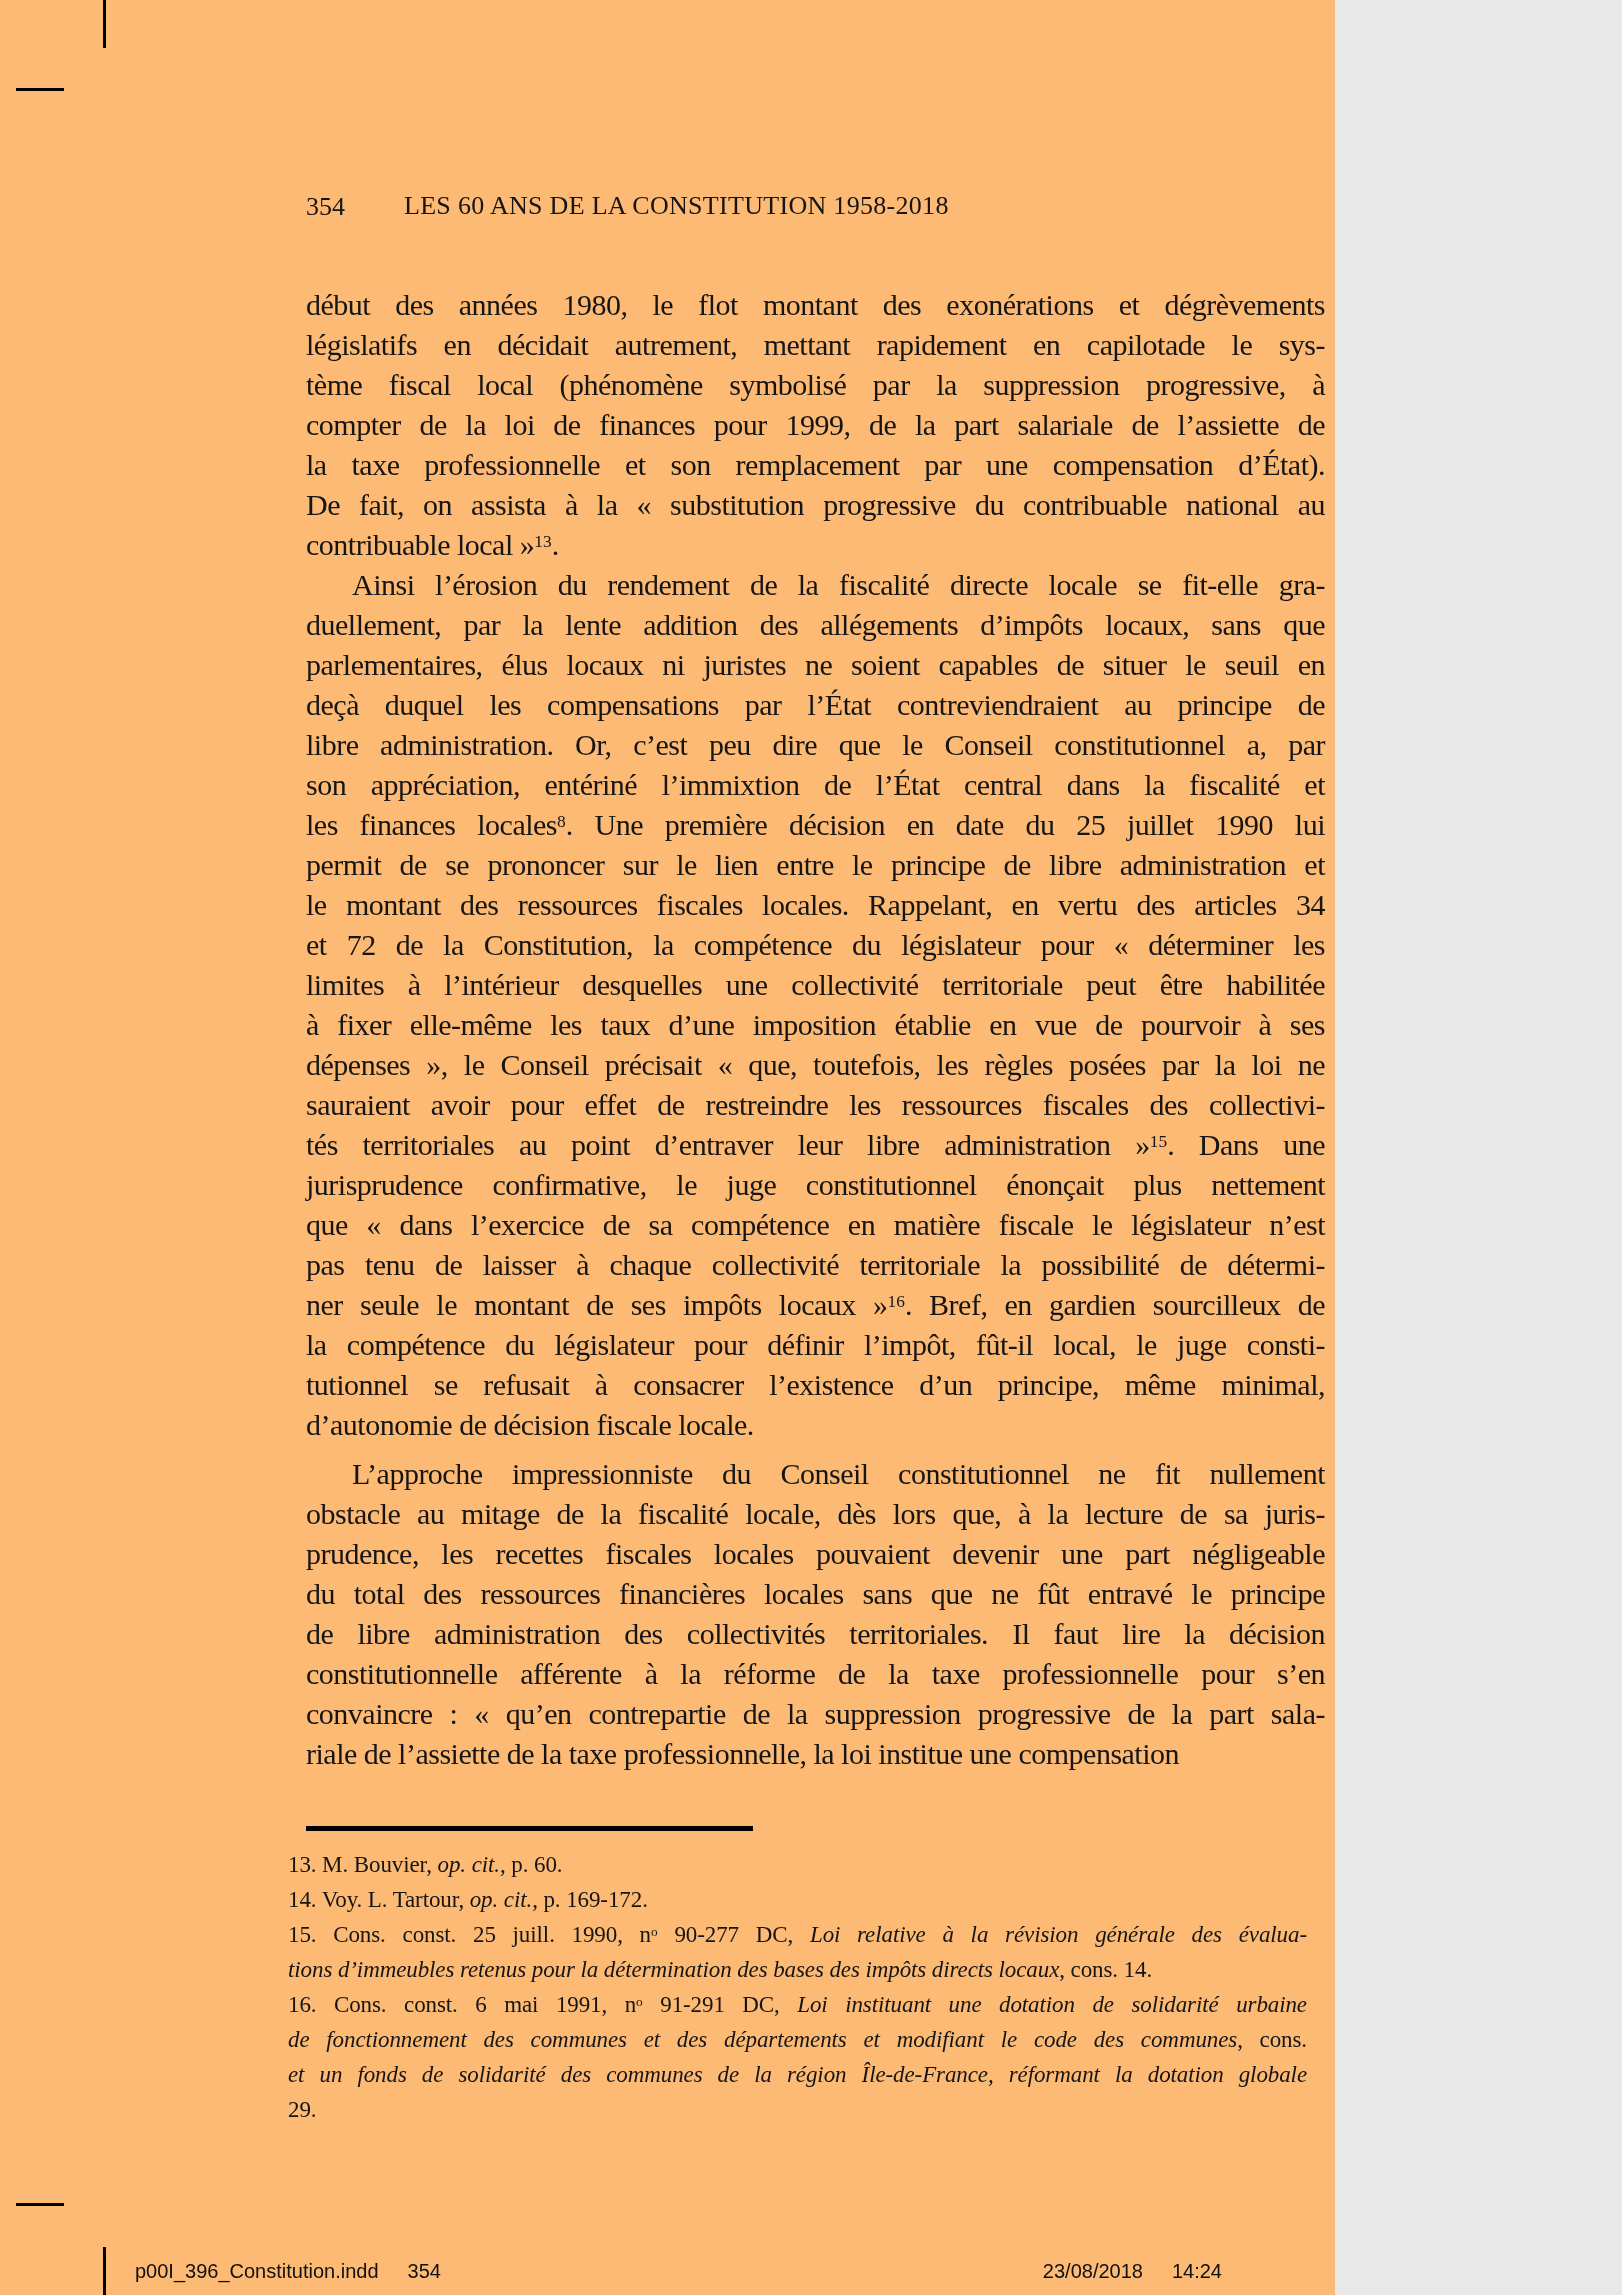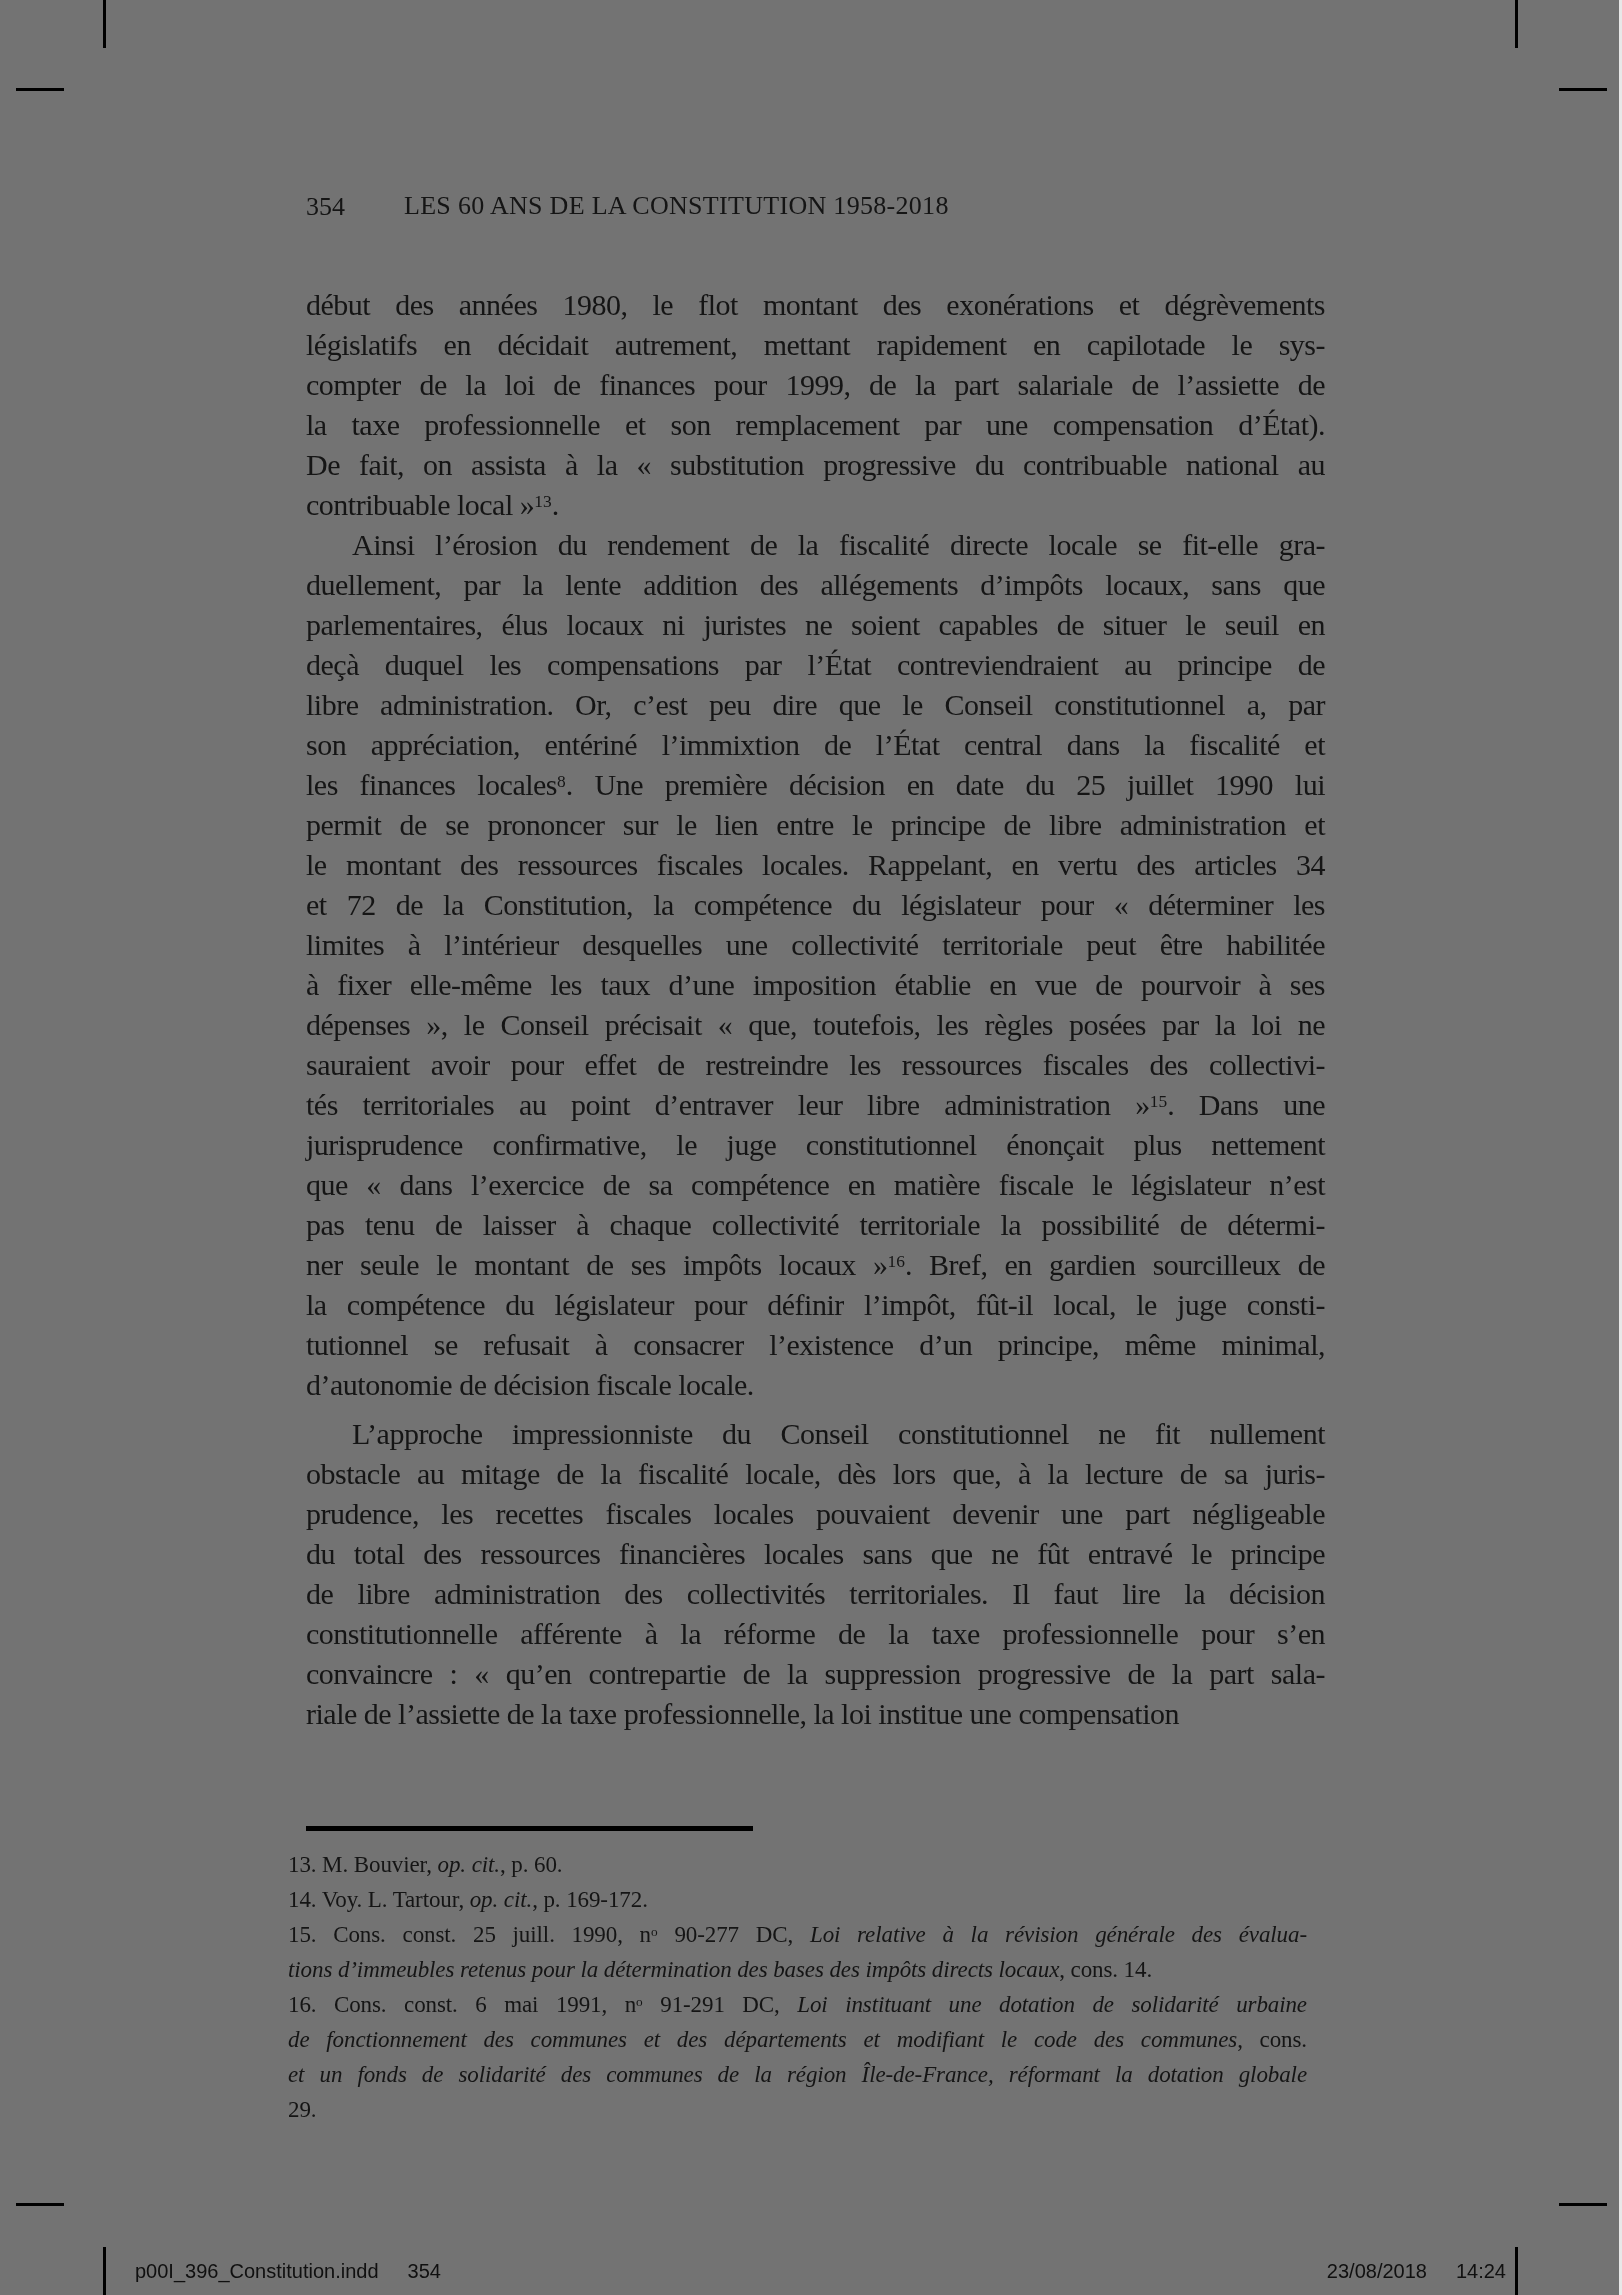--- a/index.html
+++ b/index.html
@@ -1,19 +1,19 @@
 <!DOCTYPE html>
 <html style="font-size:10.5px"><head>
 <meta charset="utf-8">
 <style>
   html,body{margin:0;padding:0;background:#e8e8e8;}
   .page{
     position:relative;
-    width:1619px;height:2295px;
-    background:#737373;
+    width:1335px;height:2295px;
+    background:#fdba74;
     color:#151515;
     font-family:"Liberation Serif", serif;
     overflow:hidden;
   }
   .mark{position:absolute;background:#000;}
   
   .header{position:absolute;left:306px;top:191px;width:1019px;height:34px;font-size:26px;}
   .folio{position:absolute;left:0;top:1.3px;}
   .rtitle{display:block;padding-left:98px;letter-spacing:0.3px;box-sizing:border-box;}
   
@@ -49,20 +49,21 @@
 
   <div class="header">
     <span class="folio">354</span>
     <span class="rtitle">LES 60 ANS DE LA CONSTITUTION 1958-2018</span>
   </div>
 
   <div class="bodytext" id="bodytext">
       <div>
         <div class="line">début des années 1980, le flot montant des exonérations et dégrèvements</div>
         <div class="line">législatifs en décidait autrement, mettant rapidement en capilotade le sys-</div>
+        <div class="line">tème fiscal local (phénomène symbolisé par la suppression progressive, à</div>
         <div class="line">compter de la loi de finances pour 1999, de la part salariale de l’assiette de</div>
         <div class="line">la taxe professionnelle et son remplacement par une compensation d’État).</div>
         <div class="line">De fait, on assista à la « substitution progressive du contribuable national au</div>
         <div class="line last">contribuable local »<sup>13</sup>.</div>
       </div>
       <div>
         <div class="line first-indent">Ainsi l’érosion du rendement de la fiscalité directe locale se fit-elle gra-</div>
         <div class="line">duellement, par la lente addition des allégements d’impôts locaux, sans que</div>
         <div class="line">parlementaires, élus locaux ni juristes ne soient capables de situer le seuil en</div>
         <div class="line">deçà duquel les compensations par l’État contreviendraient au principe de</div>

